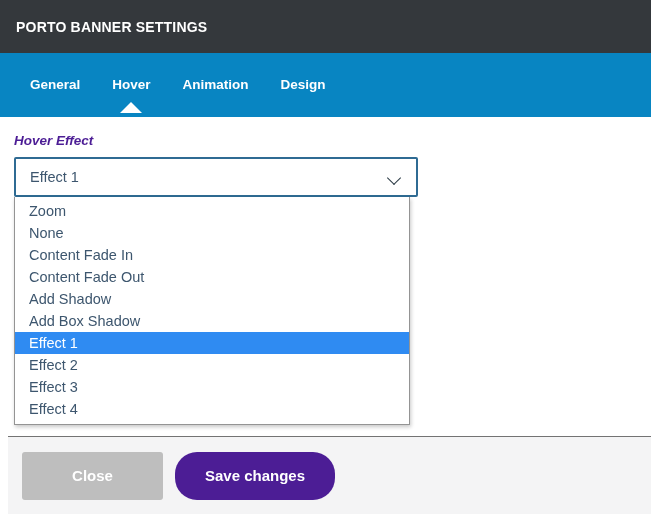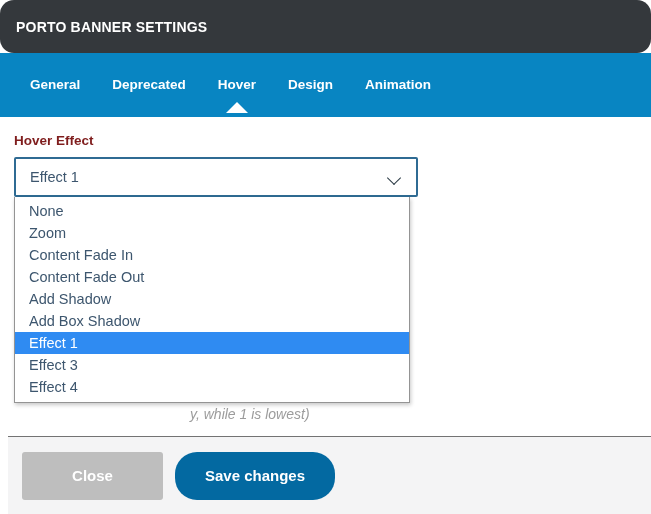--- a/index.html
+++ b/index.html
@@ -24,21 +24,20 @@
   }
 
   
   .modal-header {
     height: 53px;
     background: #34383c;
     display: flex;
     align-items: center;
     padding: 0 16px;
     box-sizing: border-box;
-    border-radius: 14px;
   }
   .modal-title {
     color: #ffffff;
     font-size: 14px;
     font-weight: bold;
     letter-spacing: 0.2px;
     text-transform: uppercase;
   }
 
   
@@ -79,22 +78,23 @@
     position: relative;
     height: 329px;
     background: #ffffff;
     padding: 16px 14px 0 14px;
     box-sizing: border-box;
   }
 
   .field-label {
     font-size: 13.5px;
     font-weight: bold;
-    color: #7f1d1d;
+    color: #4c1d95;
     margin-bottom: 9px;
+    font-style: italic;
   }
 
   
   .select-wrap {
     position: relative;
     width: 404px;
   }
   .select-box {
     position: relative;
     height: 40px;
@@ -195,64 +195,64 @@
     cursor: pointer;
     font-family: "Liberation Sans", sans-serif;
     height: 48px;
     box-sizing: border-box;
   }
   .btn-close {
     background: #bebebe;
     width: 141px;
   }
   .btn-save {
-    background: #0369a1;
+    background: #4c1d95;
     width: 160px;
     border-radius: 22px;
   }
 </style>
 </head>
 <body>
 
 <div class="modal">
 
   <div class="modal-header">
     <div class="modal-title">PORTO BANNER SETTINGS</div>
   </div>
 
   <div class="tabs-bar">
     <div class="tab">General</div>
-    <div class="tab">Deprecated</div>
     <div class="tab active">Hover</div>
+    <div class="tab">Animation</div>
     <div class="tab">Design</div>
-    <div class="tab">Animation</div>
   </div>
 
   <div class="modal-body">
 
     <div class="helper helper-1">y, while 1 is lowest)</div>
     <div class="helper helper-2">y, while 1 is lowest)</div>
 
     <div class="field-label">Hover Effect</div>
 
     <div class="select-wrap">
 
       <div class="select-box">
         <span class="select-value">Effect 1</span>
         <span class="chevron"></span>
       </div>
 
       <div class="dropdown">
+        <div class="option">Zoom</div>
         <div class="option">None</div>
-        <div class="option">Zoom</div>
         <div class="option">Content Fade In</div>
         <div class="option">Content Fade Out</div>
         <div class="option">Add Shadow</div>
         <div class="option">Add Box Shadow</div>
         <div class="option selected">Effect 1</div>
+        <div class="option">Effect 2</div>
         <div class="option">Effect 3</div>
         <div class="option">Effect 4</div>
       </div>
 
     </div>
   </div>
 
   <div class="modal-footer">
     <button class="btn btn-close">Close</button>
     <button class="btn btn-save">Save changes</button>

